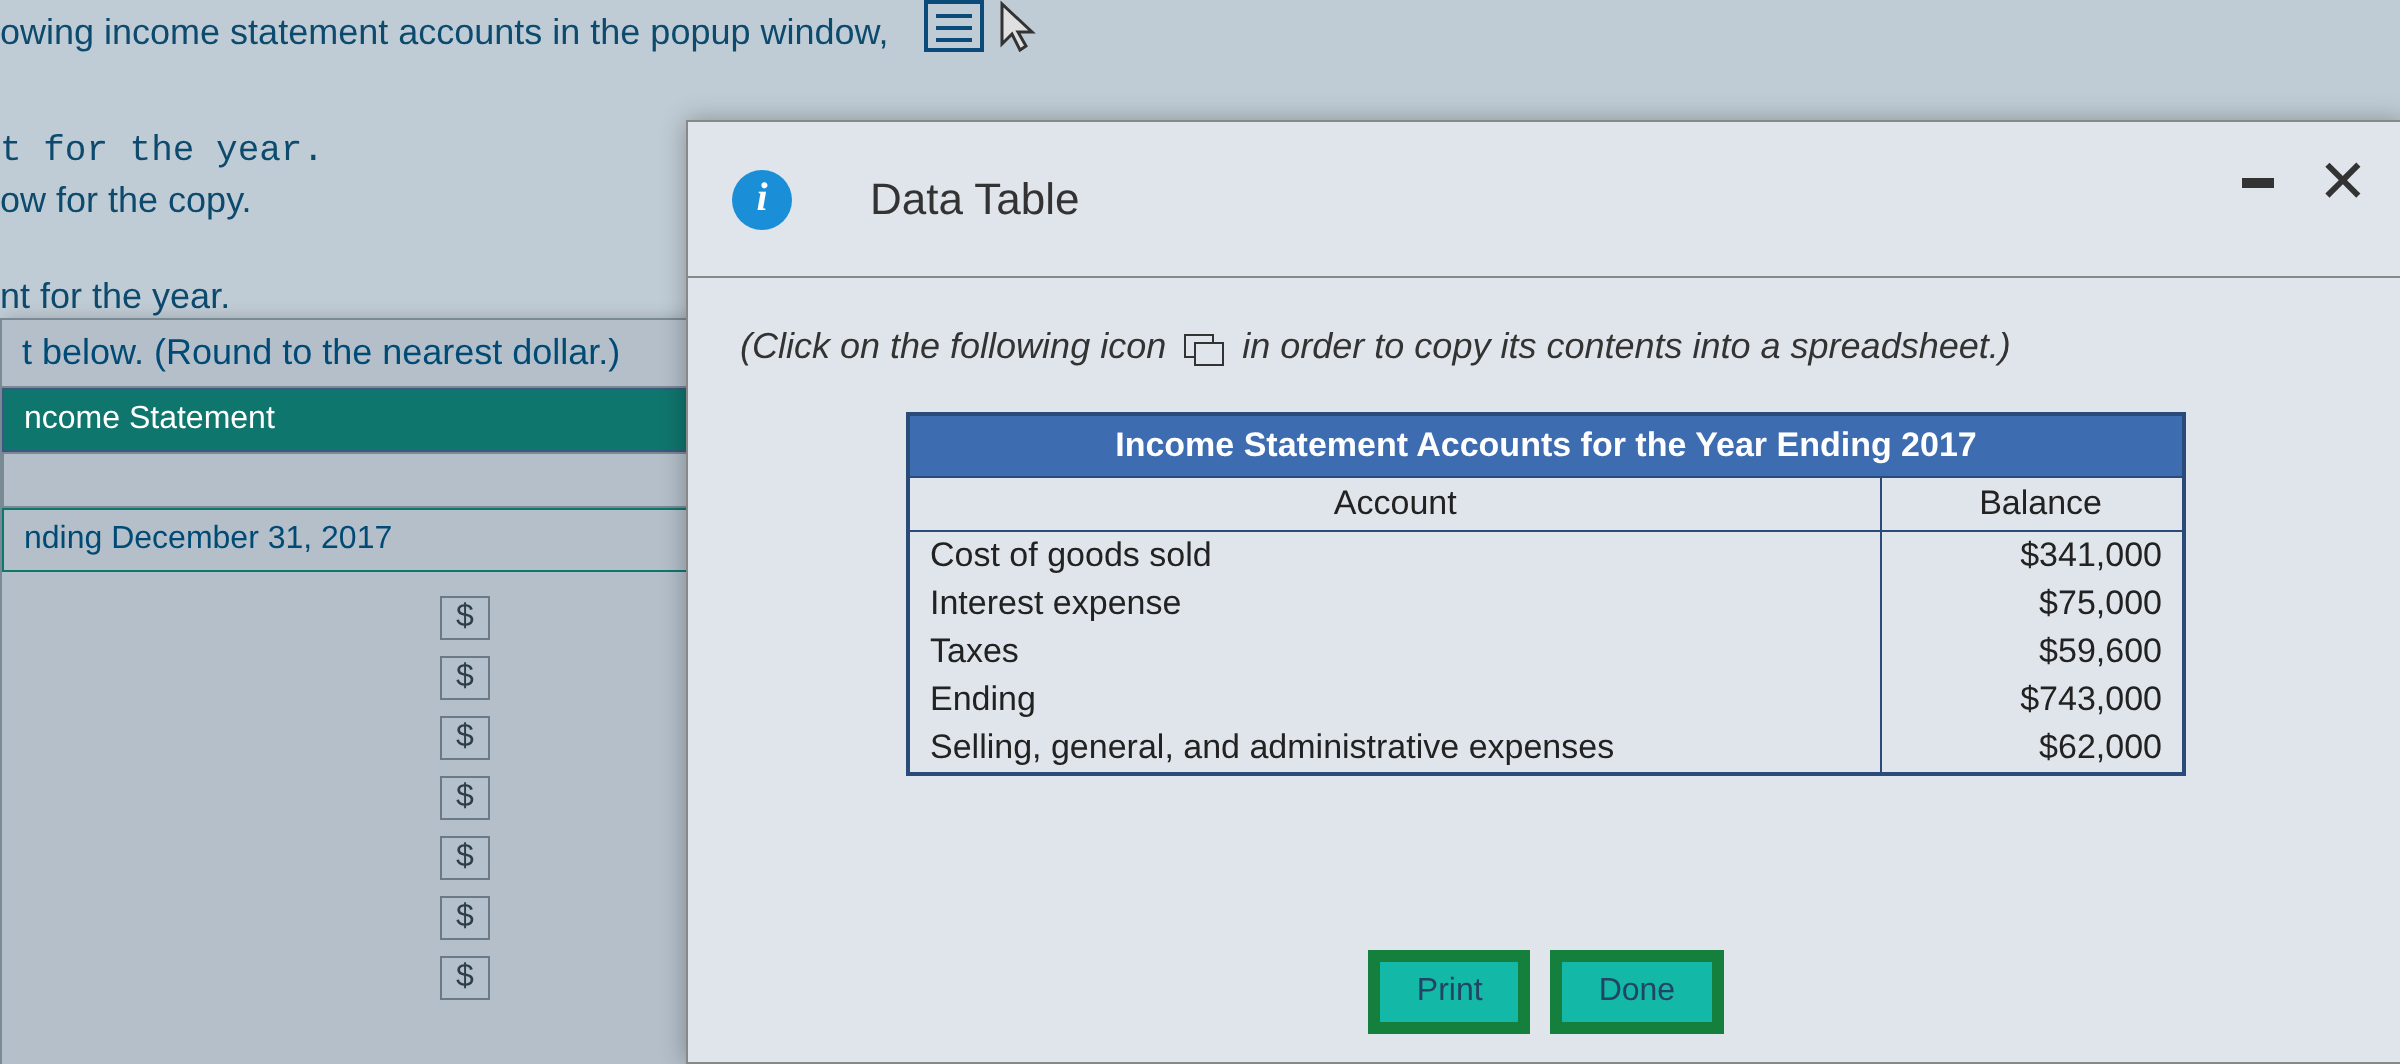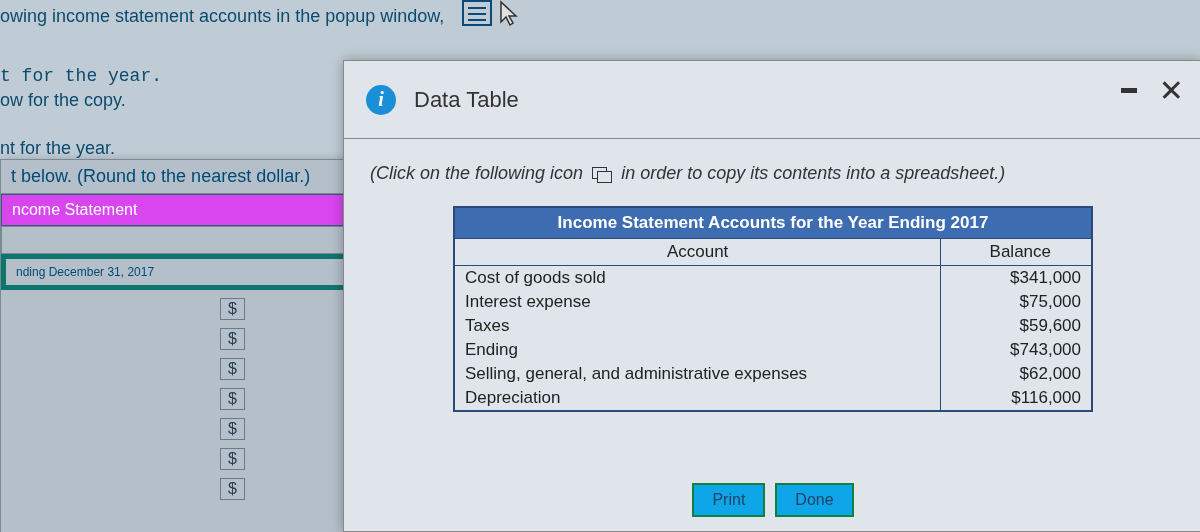--- a/index.html
+++ b/index.html
@@ -20,31 +20,31 @@
       position: absolute;
       left: 0;
       top: 159px;
       width: 350px;
       height: 380px;
       background: #b4bfca;
       border: 1px solid #7a8a95;
       box-shadow: 3px 0 8px rgba(0,0,0,0.2);
     }
     .bg-header-row {
-      background: #d946ef;
+      background: #0f766e;
       color: white;
       padding: 6px 10px;
       font-size: 16px;
       border: 1px solid #3a5880;
     }
     .bg-subheader {
       padding: 6px 10px;
-      font-size: 12px;
+      font-size: 16px;
       color: #004b75;
-      border: 5px solid #0f766e;
+      border: 1px solid #0f766e;
     }
     .dollar-col {
       position: absolute;
       left: 220px;
       top: 298px;
       display: flex;
       flex-direction: column;
       gap: 8px;
     }
     .dollar-cell {
@@ -85,20 +85,21 @@
       font-weight: bold;
       font-size: 20px;
       display: flex;
       align-items: center;
       justify-content: center;
       margin-right: 18px;
     }
     .popup-title {
       font-size: 22px;
       color: #333;
+      margin-left: 21px;
     }
     .popup-controls {
       position: absolute;
       right: 18px;
       top: 12px;
       display: flex;
       align-items: center;
       gap: 22px;
     }
     .min-icon {
@@ -192,22 +193,22 @@
       left: 0;
       right: 0;
       display: flex;
       justify-content: center;
       gap: 10px;
       padding: 10px 0 14px 0;
     }
     .popup-footer button {
       padding: 6px 18px;
       font-size: 16px;
-      border: 2px solid #15803d;
-      background: #0ea5e9;
+      border: 6px solid #15803d;
+      background: #14b8a6;
       color: #246;
       cursor: pointer;
     }
     .cursor-icon {
       position: absolute;
       left: 497px;
       top: 0;
       width: 24px;
       height: 30px;
     }
@@ -296,24 +297,20 @@
             <td class="balance">$59,600</td>
           </tr>
       <tr>
             <td>Ending</td>
             <td class="balance">$743,000</td>
           </tr>
       <tr>
             <td>Selling, general, and administrative expenses</td>
             <td class="balance">$62,000</td>
           </tr>
-      <tr>
-            <td>Depreciation</td>
-            <td class="balance">$116,000</td>
-          </tr>
     </tbody>
       </table>
   </div>
   <div class="popup-footer">
     <button>Print</button>
     <button>Done</button>
   </div>
 </div>
 
 </body></html>

